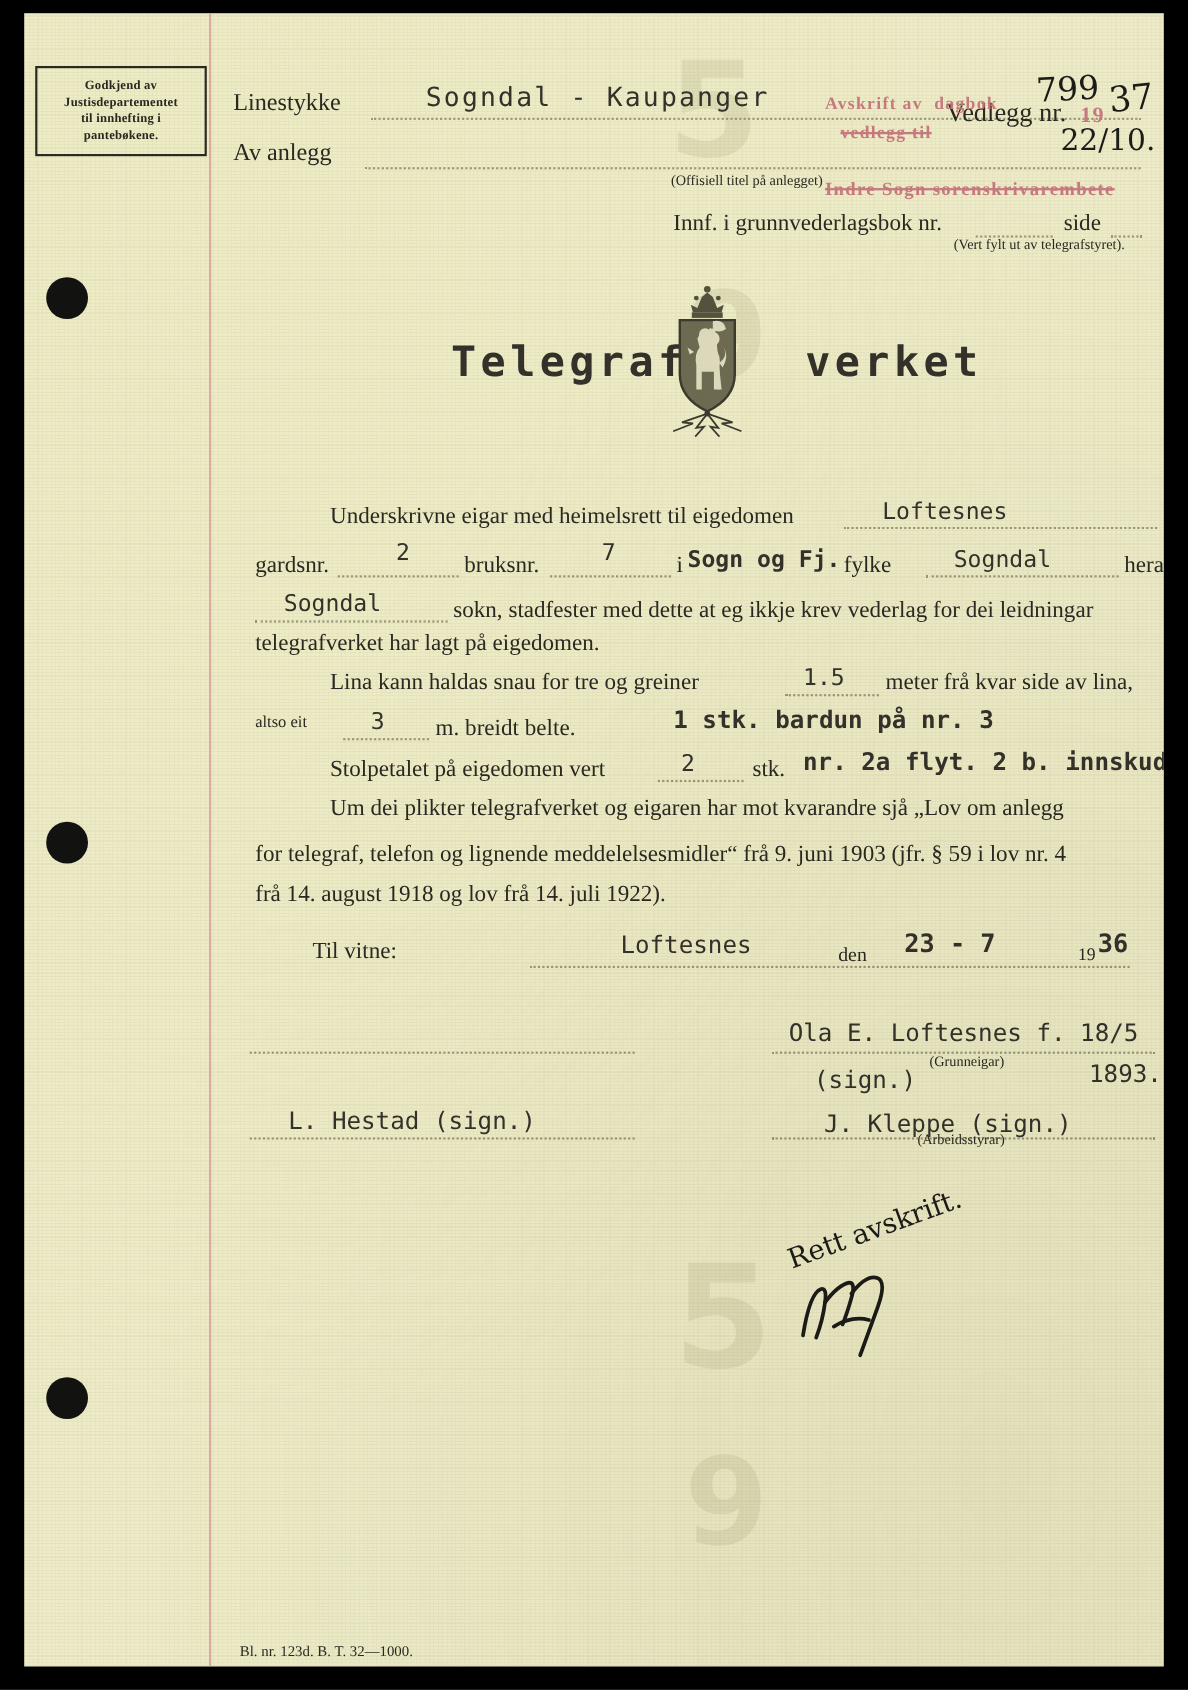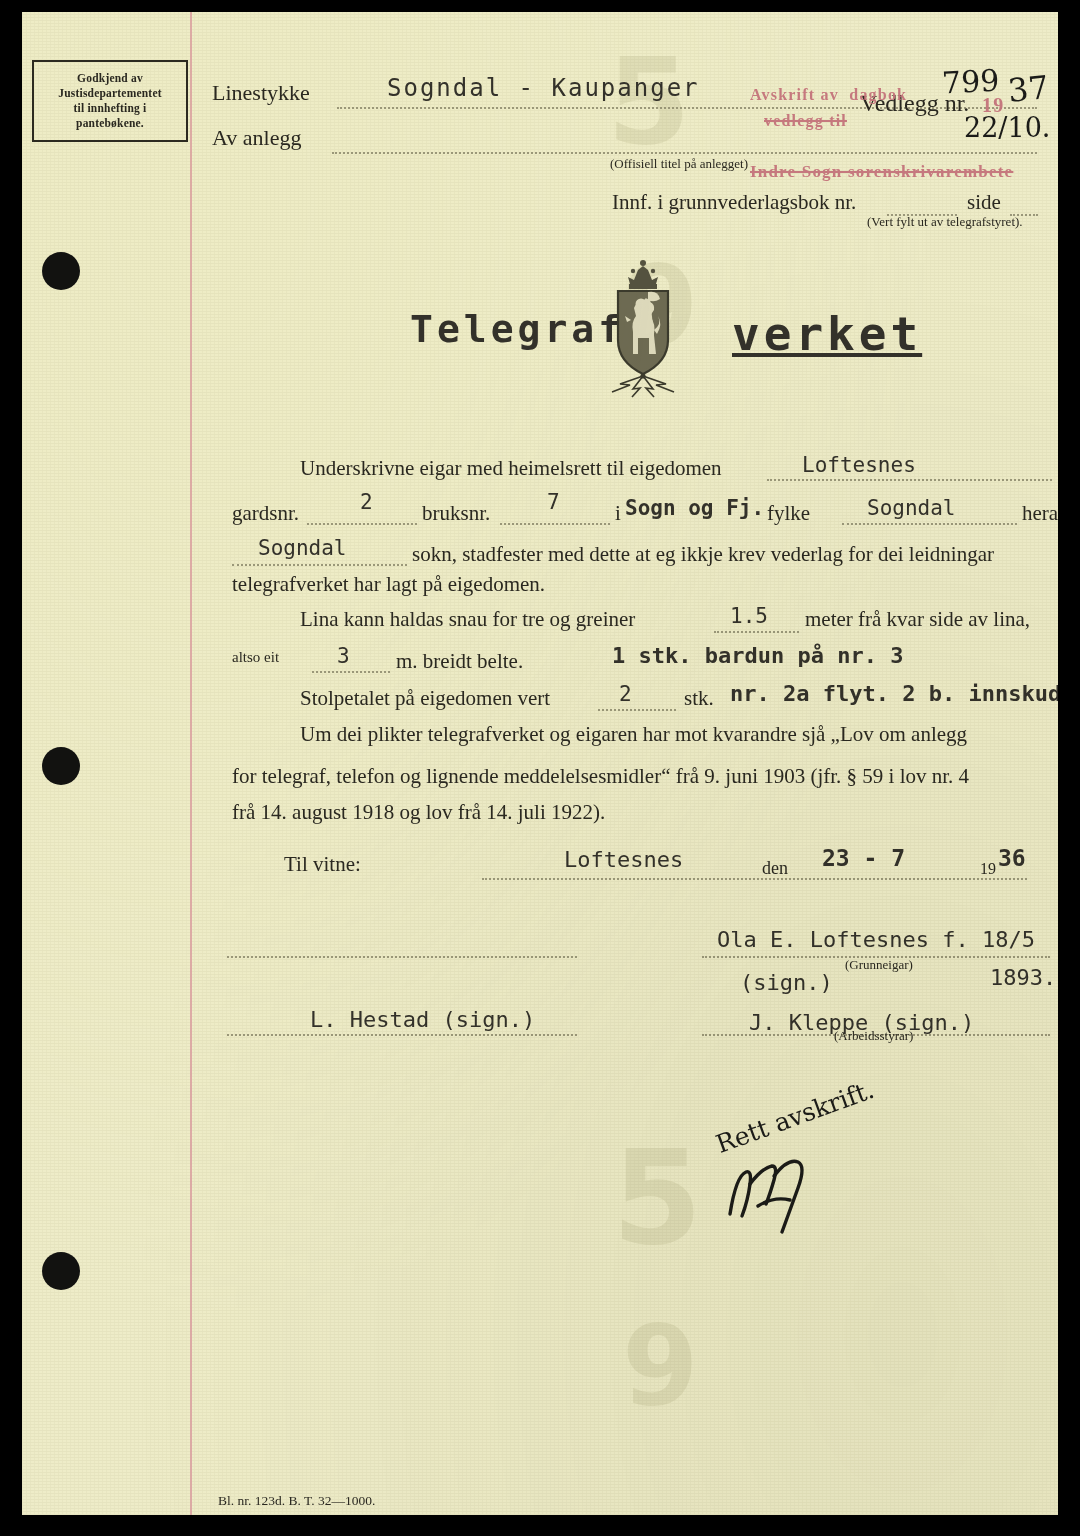--- a/index.html
+++ b/index.html
@@ -99,21 +99,21 @@
     <div class="stamp strike" style="left:742px;top:100px;font-size:16px;">vedlegg til</div>
     <div class="stamp strike" style="left:728px;top:126px;font-size:17px;margin-top:24px;">Indre Sogn sorenskrivarembete</div>
 
     <div class="t serif" style="left:590px;top:178px;font-size:21px;">Innf. i grunnvederlagsbok nr.</div>
     <div class="dots" style="left:865px;top:202px;width:70px;"></div>
     <div class="t serif" style="left:945px;top:178px;font-size:21px;">side</div>
     <div class="dots" style="left:988px;top:202px;width:28px;"></div>
     <div class="t serif" style="left:845px;top:202px;font-size:13px;">(Vert fylt ut av telegrafstyret).</div>
 
     <div class="t mono" style="left:388px;top:295px;font-size:38px;letter-spacing:4px;font-weight:bold;">Telegraf</div>
-    <div class="t mono" style="left:710px;top:295px;font-size:46px;letter-spacing:4px;font-weight:bold;text-decoration:underline;">verket</div>
+    <div class="t mono" style="left:710px;top:295px;font-size:38px;letter-spacing:4px;font-weight:bold;">verket</div>
 
     <svg id="arms" viewBox="0 0 86 140">
 
       <g fill="#54523f">
         <path d="M30 26 L56 26 L58 19 L52 22 L48 12 L43 8 L38 12 L34 22 L28 19 Z"></path>
         <rect x="29" y="26" width="28" height="5"></rect>
         <circle cx="43" cy="5" r="3"></circle>
         <circle cx="33" cy="13" r="2.2"></circle>
           <circle cx="53" cy="13" r="2.2"></circle>
       </g>
@@ -200,21 +200,21 @@
     <div class="t mono" style="left:976px;top:833px;font-size:23px;font-weight:bold;">36</div>
 
     <div class="dots" style="left:205px;top:944px;width:350px;"></div>
 
     <div class="t mono" style="left:695px;top:915px;font-size:22px;">Ola E. Loftesnes f. 18/5</div>
     <div class="dots" style="left:680px;top:944px;width:348px;"></div>
     <div class="t serif" style="left:823px;top:945px;font-size:13px;">(Grunneigar)</div>
     <div class="t mono" style="left:718px;top:958px;font-size:22px;">(sign.)</div>
     <div class="t mono" style="left:968px;top:953px;font-size:22px;">1893.</div>
 
-    <div class="t mono" style="left:240px;top:995px;font-size:22px;margin-left:48px;">L. Hestad (sign.)</div>
+    <div class="t mono" style="left:240px;top:995px;font-size:22px;">L. Hestad (sign.)</div>
     <div class="dots" style="left:205px;top:1022px;width:350px;"></div>
 
     <div class="t mono" style="left:727px;top:998px;font-size:22px;">J. Kleppe (sign.)</div>
     <div class="dots" style="left:680px;top:1022px;width:348px;"></div>
     <div class="t serif" style="left:812px;top:1016px;font-size:13px;">(Arbeidsstyrar)</div>
 
     <div class="hand" style="left:700px;top:1118px;font-size:25px;
                 transform:rotate(-20deg);transform-origin:left bottom;">Rett avskrift.</div>
     <svg style="position:absolute;left:690px;top:1120px;width:130px;height:110px;" viewBox="0 0 130 110">
       <g fill="none" stroke="#1b1b18" stroke-width="3.4" stroke-linecap="round">

